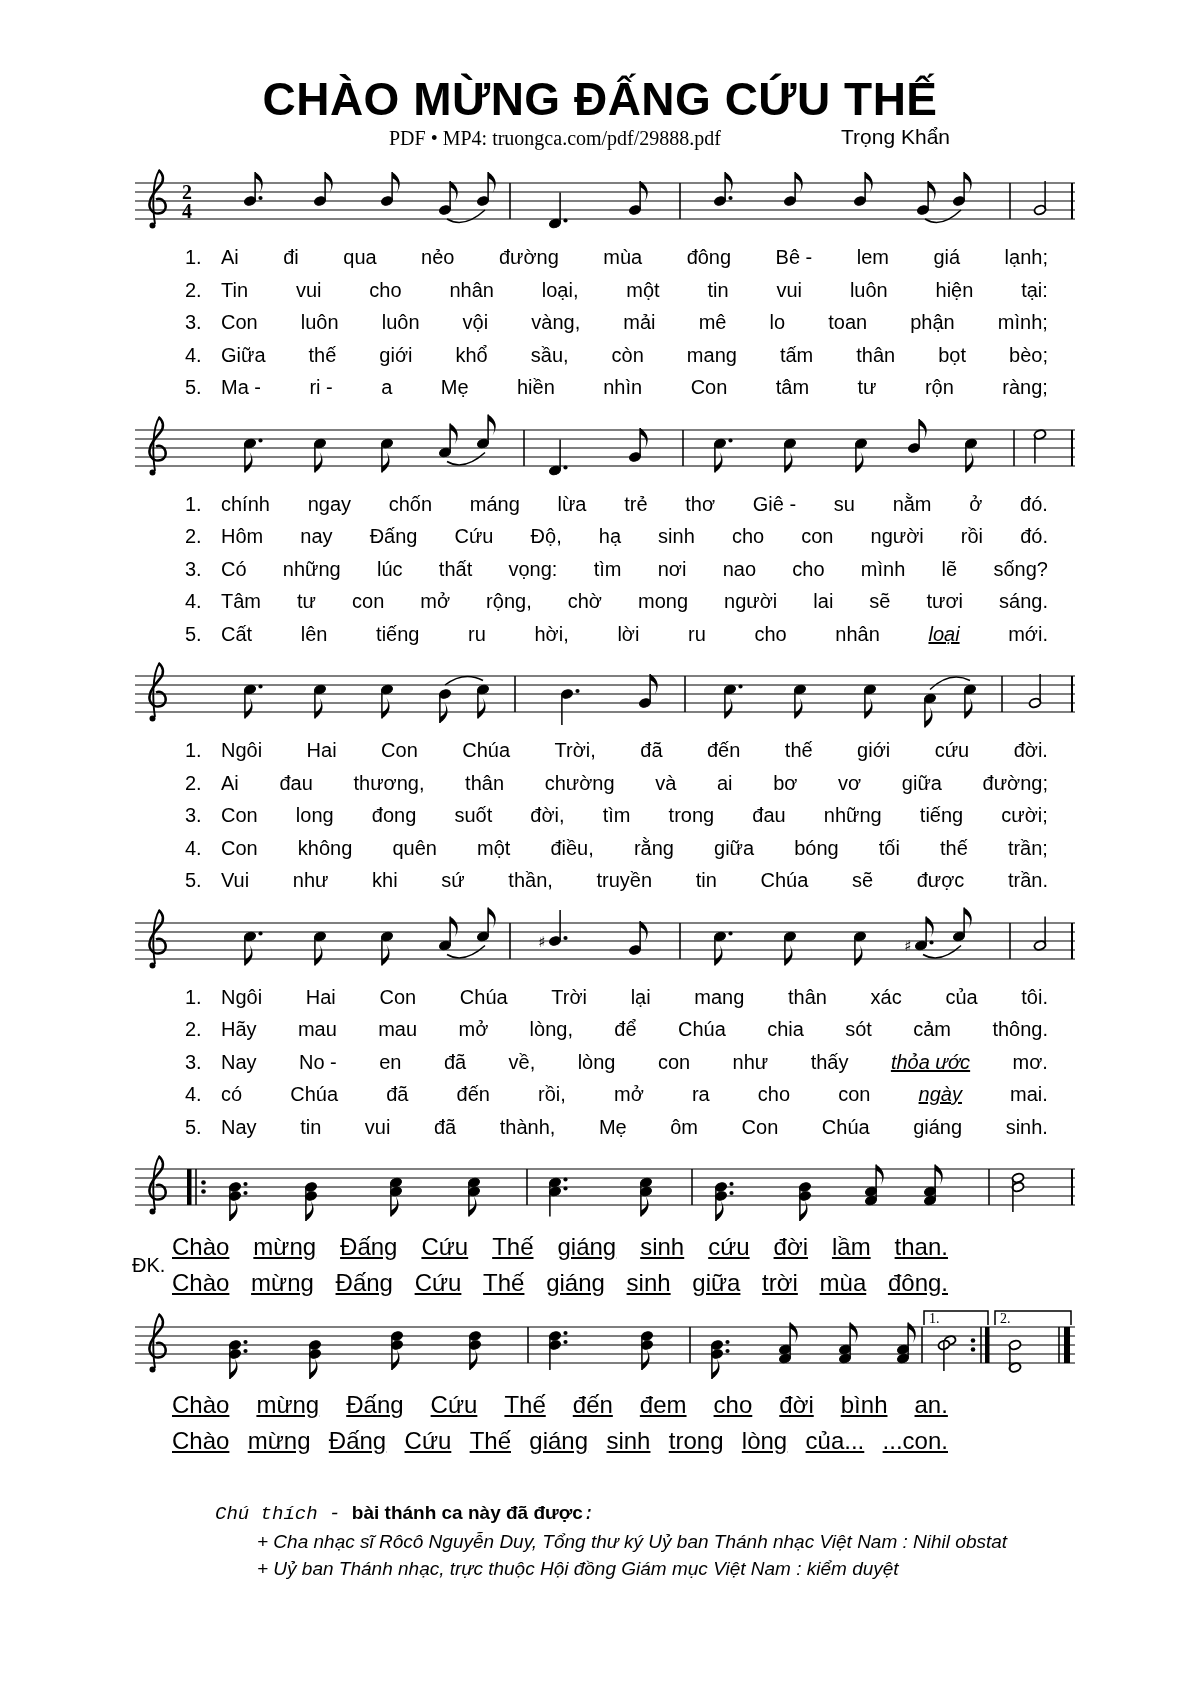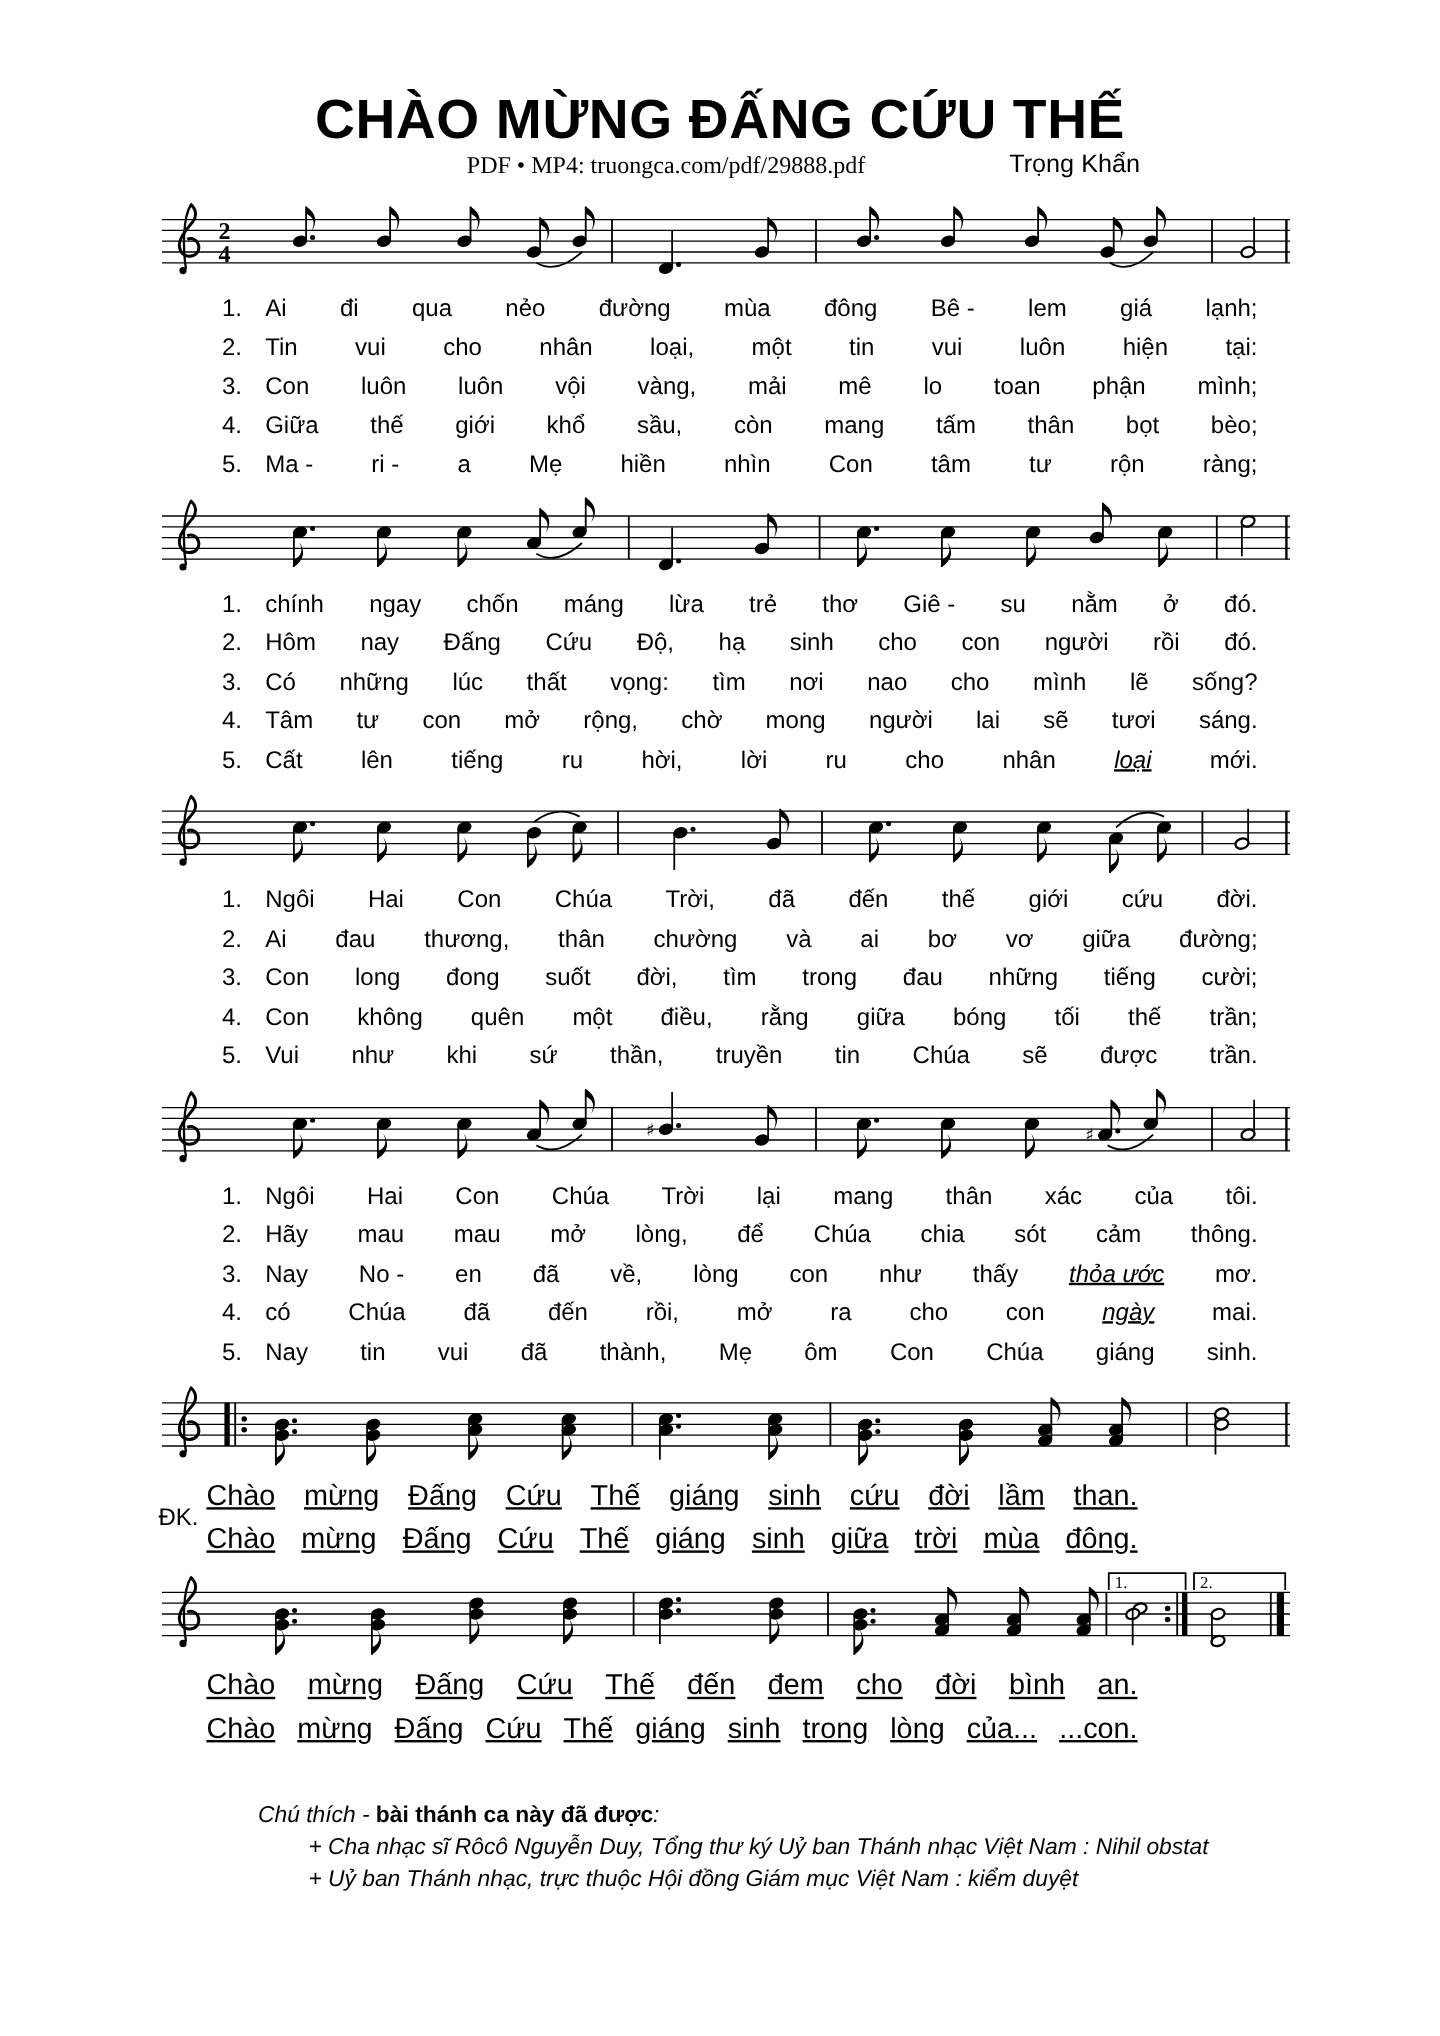--- a/index.html
+++ b/index.html
@@ -24,21 +24,21 @@
   .lyric-line{display:flex;align-items:baseline;height:32.5px;line-height:32.5px;font-size:20px;white-space:nowrap;}
   .vnum{width:36px;flex:none;}
   .tokens{flex:1;display:flex;justify-content:space-between;}
   .tok{white-space:pre;}
   .tok.mel{font-style:italic;text-decoration:underline;}
   .chorus-block{margin:2px 252px 0 172px;position:relative;text-decoration:underline;}
   .chorus-line{height:36px;line-height:36px;font-size:24px;text-align:right;}
   .chorus-line .tokens{width:100%;}
   .dk-label{position:absolute;left:-40px;top:25px;font-size:20px;}
   .footnote{margin:40px 0 0 215px;font-size:19px;line-height:27px;}
-  .fn-lead{font-style:italic;}
+  .fn-lead{font-style:italic;font-family:Liberation Mono, monospace;}
   .fn-lead-bold{font-style:normal;font-weight:bold;}
   .fn-item{font-style:italic;margin-left:42px;}
 </style>
 </head>
 <body>
 
 <div class="page">
   <div class="title">CHÀO MỪNG ĐẤNG CỨU THẾ</div>
   <div class="subline">
     <span class="subtitle">PDF • MP4: truongca.com/pdf/29888.pdf</span>

